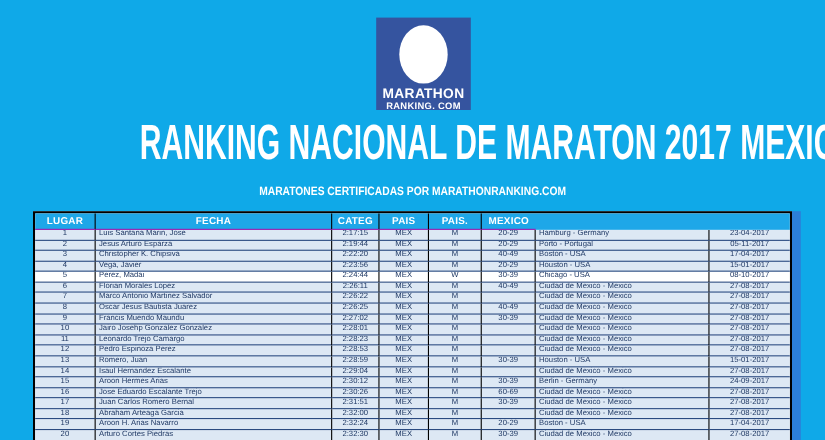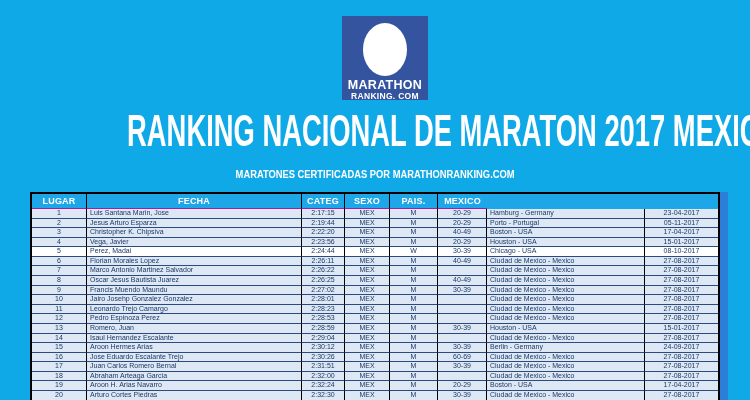--- a/index.html
+++ b/index.html
@@ -62,21 +62,21 @@
   </div>
   <div class="subtitle-wrap">
     <div class="subtitle">MARATONES CERTIFICADAS POR MARATHONRANKING.COM</div>
   </div>
 
   <div class="table-wrap">
     <div class="tr head">
         <div class="th c0">LUGAR</div>
         <div class="th c2">FECHA</div>
         <div class="th c3">CATEG</div>
-        <div class="th c4">SEXO</div>
+        <div class="th c4">PAIS</div>
         <div class="th c5">PAIS.</div>
         <div class="th c7">MEXICO</div>
       </div>
     <div>
         <div class="tr">
           <div class="td c0">1</div>
           <div class="td c1">Luis Santana Marin, Jose</div>
           <div class="td c2">2:17:15</div>
           <div class="td c3">MEX</div>
           <div class="td c4">M</div>

